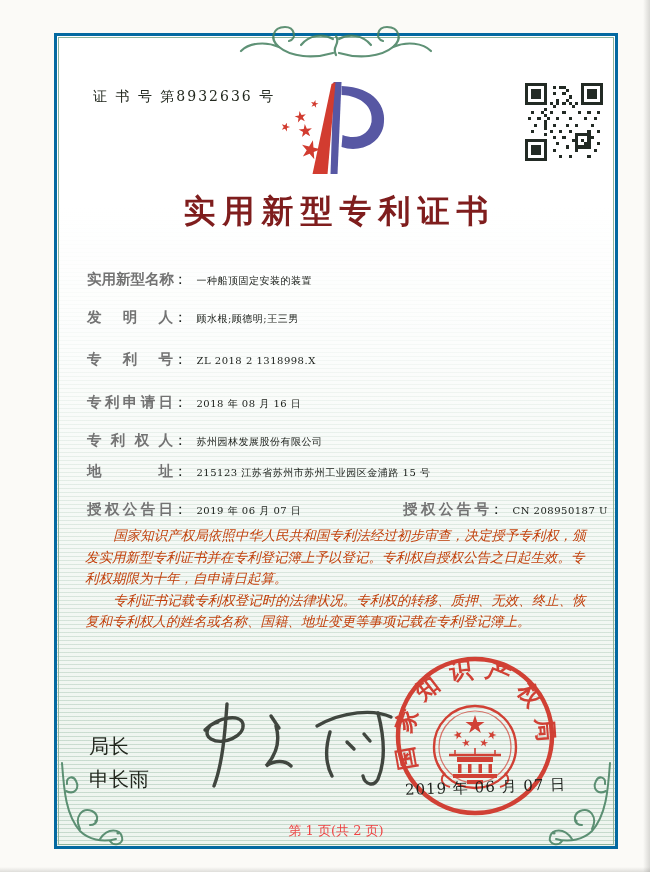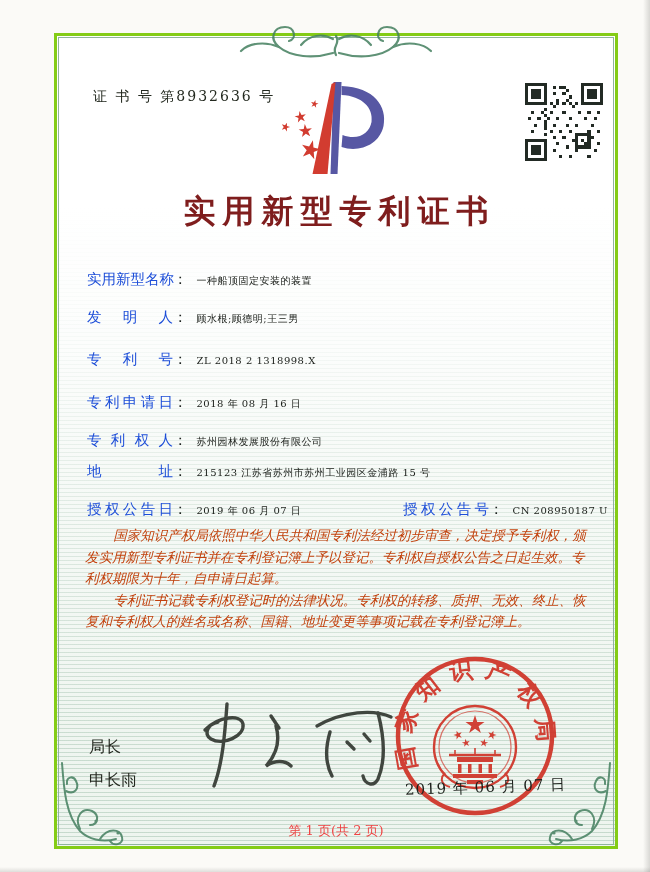--- a/index.html
+++ b/index.html
@@ -4,48 +4,48 @@
 <style>
   html,body{margin:0;padding:0;background:#e7e7e3;}
   .page{position:relative;width:650px;height:872px;background:#fbfaf7;overflow:hidden;
         font-family:"DejaVu Serif","Liberation Serif",serif;color:#1f2421;}
   .scan-edge-r{position:absolute;right:0;top:0;bottom:0;width:7px;
         background:linear-gradient(to right,rgba(0,0,0,0),rgba(60,60,55,0.18));}
   .scan-edge-b{position:absolute;left:0;right:0;bottom:0;height:5px;
         background:linear-gradient(to bottom,rgba(0,0,0,0),rgba(60,60,55,0.15));}
 
   .frame{position:absolute;left:54px;top:33px;width:558px;height:810px;
-         border:3px solid #84cc16;}
+         border:3px solid #0369a1;}
   .frame-inner{position:absolute;inset:1px;border:1px solid #8fb49c;pointer-events:none;}
   .frame-bg{position:absolute;inset:0;
       background-color:#edf4ee;
       background-image:
         linear-gradient(to bottom,#ffffff 0px,#ffffff 170px,rgba(255,255,255,0.85) 300px,rgba(255,255,255,0.45) 480px,rgba(255,255,255,0.12) 700px,rgba(255,255,255,0.05) 810px),
         repeating-linear-gradient(to bottom,rgba(96,150,118,0.30) 0px,rgba(96,150,118,0.30) 1px,rgba(255,255,255,0) 1px,rgba(255,255,255,0) 4px);}
 
   .cert-no{position:absolute;left:36px;top:52px;font-size:14px;letter-spacing:2px;color:#23291f;}
   .logo{position:absolute;left:50%;top:38px;transform:translateX(-52%);}
   .qr{position:absolute;right:12px;top:47px;width:78px;height:78px;}
 
   .title{position:absolute;left:0;right:0;top:154px;text-align:center;
          font-size:32px;font-weight:600;letter-spacing:7px;text-indent:7px;color:#7f1d1d;}
 
   .fields{position:absolute;left:30px;right:16px;top:0;height:100%;}
   .frow{position:absolute;left:0;right:0;height:22px;font-size:15px;white-space:nowrap;}
   .flabel{display:inline-block;width:86px;font-size:14.5px;text-align:justify;text-align-last:justify;
-          vertical-align:baseline;color:#1d4ed8;}
+          vertical-align:baseline;color:#737373;font-weight:bold;}
   .colon{font-size:14.5px;margin-right:9px;}
   .fvalue{font-size:10px;letter-spacing:0.5px;color:#191d18;}
   .fgroup2{position:absolute;left:316px;top:0;white-space:nowrap;}
 
   .legal{position:absolute;left:28px;right:22px;top:489px;font-size:13.5px;line-height:21.5px;
          font-style:italic;color:#c2410c;}
   .legal p{margin:0;text-indent:2.1em;}
 
-  .signer{position:absolute;left:32px;top:694px;font-size:16px;line-height:33px;color:#23281f;font-style:normal;}
+  .signer{position:absolute;left:32px;top:694px;font-size:20px;line-height:33px;color:#23281f;font-style:normal;}
   .sig-svg{position:absolute;left:110px;top:650px;}
 
   .seal{position:absolute;left:333px;top:615px;}
   .seal-date{position:absolute;left:348px;top:742px;font-size:15px;letter-spacing:1px;color:#1d211c;
              transform:rotate(-2deg);z-index:5;}
 
   .footer{position:absolute;left:0;right:0;top:786px;text-align:center;font-size:13px;color:#ef4444;}
 
   .ornament-top{position:absolute;top:-21px;left:50%;transform:translateX(-50%);}
   .flourish-bl{position:absolute;left:-3px;bottom:-3px;}

